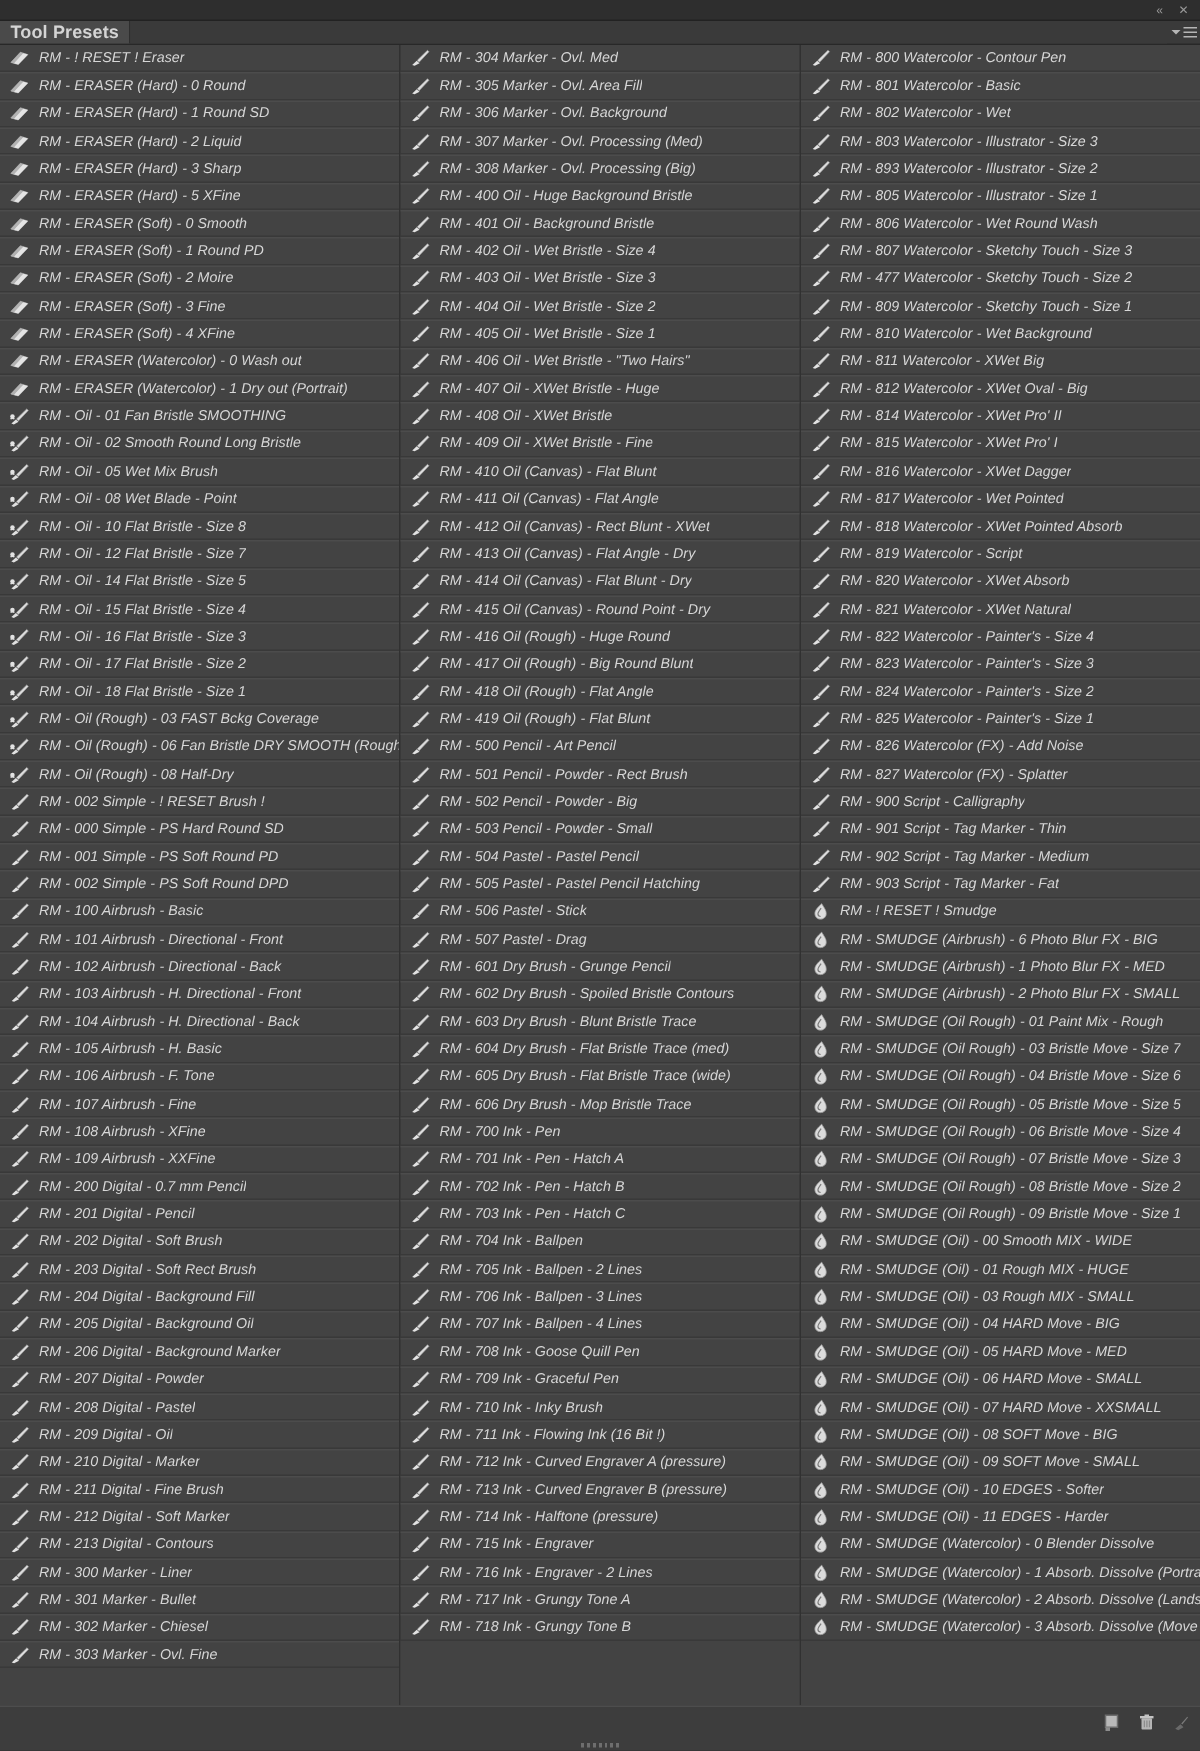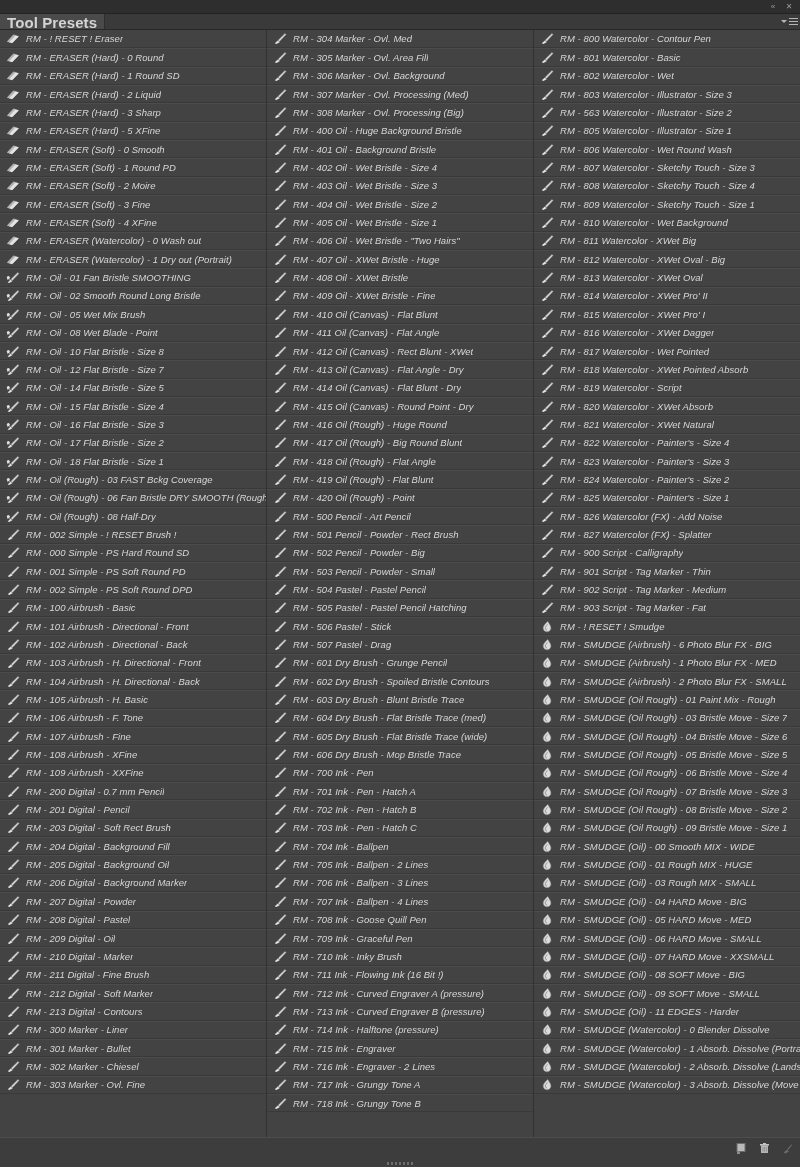--- a/index.html
+++ b/index.html
@@ -42,22 +42,23 @@
     border-bottom: 1px solid #282828;
     display: flex;
     align-items: stretch;
     flex: 0 0 auto;
     position: relative;
   }
   .tab {
     background: #4a4a4a;
     border-right: 1px solid #2e2e2e;
     color: #d4d4d4;
-    font-size: 15px;
+    font-size: 12px;
     display: flex;
+    align-items: center;
     padding: 0 7px 1px 7px;
     letter-spacing: 0.1px;
     font-weight: bold;
   }
   .tabstrip-filler { flex: 1 1 auto; background: #3a3a3a; }
   .panel-menu-btn {
     width: 22px;
     display: flex;
     align-items: center;
     justify-content: center;
@@ -606,20 +607,29 @@
           </span>
           <span class="preset-label">RM - 201 Digital - Pencil</span>
         </div>
         <div class="preset-row">
           <span class="tool-icon">
             <svg width="15" height="13" viewBox="0 0 15 13">
               <path d="M1.8 11.3 L4.8 8.5 L6.7 10.2 L3.4 11.9 Z" fill="#e3e3e3"></path>
               <path d="M5.2 8.2 L12.0 1.5 L13.0 2.5 L6.4 9.5 Z" fill="#dedede" stroke="#9c9c9c" stroke-width="0.45"></path>
             </svg>
           </span>
+          <span class="preset-label">RM - 202 Digital - Soft Brush</span>
+        </div>
+        <div class="preset-row">
+          <span class="tool-icon">
+            <svg width="15" height="13" viewBox="0 0 15 13">
+              <path d="M1.8 11.3 L4.8 8.5 L6.7 10.2 L3.4 11.9 Z" fill="#e3e3e3"></path>
+              <path d="M5.2 8.2 L12.0 1.5 L13.0 2.5 L6.4 9.5 Z" fill="#dedede" stroke="#9c9c9c" stroke-width="0.45"></path>
+            </svg>
+          </span>
           <span class="preset-label">RM - 203 Digital - Soft Rect Brush</span>
         </div>
         <div class="preset-row">
           <span class="tool-icon">
             <svg width="15" height="13" viewBox="0 0 15 13">
               <path d="M1.8 11.3 L4.8 8.5 L6.7 10.2 L3.4 11.9 Z" fill="#e3e3e3"></path>
               <path d="M5.2 8.2 L12.0 1.5 L13.0 2.5 L6.4 9.5 Z" fill="#dedede" stroke="#9c9c9c" stroke-width="0.45"></path>
             </svg>
           </span>
           <span class="preset-label">RM - 204 Digital - Background Fill</span>
@@ -969,29 +979,20 @@
           </span>
           <span class="preset-label">RM - 419 Oil (Rough) - Flat Blunt</span>
         </div>
         <div class="preset-row">
           <span class="tool-icon">
             <svg width="15" height="13" viewBox="0 0 15 13">
               <path d="M1.8 11.3 L4.8 8.5 L6.7 10.2 L3.4 11.9 Z" fill="#e3e3e3"></path>
               <path d="M5.2 8.2 L12.0 1.5 L13.0 2.5 L6.4 9.5 Z" fill="#dedede" stroke="#9c9c9c" stroke-width="0.45"></path>
             </svg>
           </span>
-          <span class="preset-label">RM - 420 Oil (Rough) - Point</span>
-        </div>
-        <div class="preset-row">
-          <span class="tool-icon">
-            <svg width="15" height="13" viewBox="0 0 15 13">
-              <path d="M1.8 11.3 L4.8 8.5 L6.7 10.2 L3.4 11.9 Z" fill="#e3e3e3"></path>
-              <path d="M5.2 8.2 L12.0 1.5 L13.0 2.5 L6.4 9.5 Z" fill="#dedede" stroke="#9c9c9c" stroke-width="0.45"></path>
-            </svg>
-          </span>
           <span class="preset-label">RM - 500 Pencil - Art Pencil</span>
         </div>
         <div class="preset-row">
           <span class="tool-icon">
             <svg width="15" height="13" viewBox="0 0 15 13">
               <path d="M1.8 11.3 L4.8 8.5 L6.7 10.2 L3.4 11.9 Z" fill="#e3e3e3"></path>
               <path d="M5.2 8.2 L12.0 1.5 L13.0 2.5 L6.4 9.5 Z" fill="#dedede" stroke="#9c9c9c" stroke-width="0.45"></path>
             </svg>
           </span>
           <span class="preset-label">RM - 501 Pencil - Powder - Rect Brush</span>
@@ -1314,21 +1315,21 @@
           </span>
           <span class="preset-label">RM - 803 Watercolor - Illustrator - Size 3</span>
         </div>
         <div class="preset-row">
           <span class="tool-icon">
             <svg width="15" height="13" viewBox="0 0 15 13">
               <path d="M1.8 11.3 L4.8 8.5 L6.7 10.2 L3.4 11.9 Z" fill="#e3e3e3"></path>
               <path d="M5.2 8.2 L12.0 1.5 L13.0 2.5 L6.4 9.5 Z" fill="#dedede" stroke="#9c9c9c" stroke-width="0.45"></path>
             </svg>
           </span>
-          <span class="preset-label">RM - 563 Watercolor - Illustrator - Size 2</span>
+          <span class="preset-label">RM - 893 Watercolor - Illustrator - Size 2</span>
         </div>
         <div class="preset-row">
           <span class="tool-icon">
             <svg width="15" height="13" viewBox="0 0 15 13">
               <path d="M1.8 11.3 L4.8 8.5 L6.7 10.2 L3.4 11.9 Z" fill="#e3e3e3"></path>
               <path d="M5.2 8.2 L12.0 1.5 L13.0 2.5 L6.4 9.5 Z" fill="#dedede" stroke="#9c9c9c" stroke-width="0.45"></path>
             </svg>
           </span>
           <span class="preset-label">RM - 805 Watercolor - Illustrator - Size 1</span>
         </div>
@@ -1350,21 +1351,21 @@
           </span>
           <span class="preset-label">RM - 807 Watercolor - Sketchy Touch - Size 3</span>
         </div>
         <div class="preset-row">
           <span class="tool-icon">
             <svg width="15" height="13" viewBox="0 0 15 13">
               <path d="M1.8 11.3 L4.8 8.5 L6.7 10.2 L3.4 11.9 Z" fill="#e3e3e3"></path>
               <path d="M5.2 8.2 L12.0 1.5 L13.0 2.5 L6.4 9.5 Z" fill="#dedede" stroke="#9c9c9c" stroke-width="0.45"></path>
             </svg>
           </span>
-          <span class="preset-label">RM - 808 Watercolor - Sketchy Touch - Size 4</span>
+          <span class="preset-label">RM - 477 Watercolor - Sketchy Touch - Size 2</span>
         </div>
         <div class="preset-row">
           <span class="tool-icon">
             <svg width="15" height="13" viewBox="0 0 15 13">
               <path d="M1.8 11.3 L4.8 8.5 L6.7 10.2 L3.4 11.9 Z" fill="#e3e3e3"></path>
               <path d="M5.2 8.2 L12.0 1.5 L13.0 2.5 L6.4 9.5 Z" fill="#dedede" stroke="#9c9c9c" stroke-width="0.45"></path>
             </svg>
           </span>
           <span class="preset-label">RM - 809 Watercolor - Sketchy Touch - Size 1</span>
         </div>
@@ -1395,29 +1396,20 @@
           </span>
           <span class="preset-label">RM - 812 Watercolor - XWet Oval - Big</span>
         </div>
         <div class="preset-row">
           <span class="tool-icon">
             <svg width="15" height="13" viewBox="0 0 15 13">
               <path d="M1.8 11.3 L4.8 8.5 L6.7 10.2 L3.4 11.9 Z" fill="#e3e3e3"></path>
               <path d="M5.2 8.2 L12.0 1.5 L13.0 2.5 L6.4 9.5 Z" fill="#dedede" stroke="#9c9c9c" stroke-width="0.45"></path>
             </svg>
           </span>
-          <span class="preset-label">RM - 813 Watercolor - XWet Oval</span>
-        </div>
-        <div class="preset-row">
-          <span class="tool-icon">
-            <svg width="15" height="13" viewBox="0 0 15 13">
-              <path d="M1.8 11.3 L4.8 8.5 L6.7 10.2 L3.4 11.9 Z" fill="#e3e3e3"></path>
-              <path d="M5.2 8.2 L12.0 1.5 L13.0 2.5 L6.4 9.5 Z" fill="#dedede" stroke="#9c9c9c" stroke-width="0.45"></path>
-            </svg>
-          </span>
           <span class="preset-label">RM - 814 Watercolor - XWet Pro' II</span>
         </div>
         <div class="preset-row">
           <span class="tool-icon">
             <svg width="15" height="13" viewBox="0 0 15 13">
               <path d="M1.8 11.3 L4.8 8.5 L6.7 10.2 L3.4 11.9 Z" fill="#e3e3e3"></path>
               <path d="M5.2 8.2 L12.0 1.5 L13.0 2.5 L6.4 9.5 Z" fill="#dedede" stroke="#9c9c9c" stroke-width="0.45"></path>
             </svg>
           </span>
           <span class="preset-label">RM - 815 Watercolor - XWet Pro' I</span>
@@ -1747,20 +1739,29 @@
           <span class="preset-label">RM - SMUDGE (Oil) - 08 SOFT Move - BIG</span>
         </div>
         <div class="preset-row">
           <span class="tool-icon">
             <svg width="15" height="13" viewBox="0 0 15 13">
               <path d="M7.8 1.4 C5.0 4.0 3.2 5.8 3.2 8.1 C3.2 10.3 4.9 11.8 7.0 11.8 C9.2 11.8 10.9 10.2 10.9 8.1 C10.9 5.8 9.4 4.2 7.8 1.4 Z" fill="#dcdcdc" stroke="#8e8e8e" stroke-width="0.5"></path>
               <path d="M7.4 4.4 C6.2 6.1 5.3 7.0 5.3 8.2 C5.3 9.3 6.1 10.0 7.1 10.0" fill="none" stroke="#7d7d7d" stroke-width="0.8"></path>
             </svg>
           </span>
           <span class="preset-label">RM - SMUDGE (Oil) - 09 SOFT Move - SMALL</span>
+        </div>
+        <div class="preset-row">
+          <span class="tool-icon">
+            <svg width="15" height="13" viewBox="0 0 15 13">
+              <path d="M7.8 1.4 C5.0 4.0 3.2 5.8 3.2 8.1 C3.2 10.3 4.9 11.8 7.0 11.8 C9.2 11.8 10.9 10.2 10.9 8.1 C10.9 5.8 9.4 4.2 7.8 1.4 Z" fill="#dcdcdc" stroke="#8e8e8e" stroke-width="0.5"></path>
+              <path d="M7.4 4.4 C6.2 6.1 5.3 7.0 5.3 8.2 C5.3 9.3 6.1 10.0 7.1 10.0" fill="none" stroke="#7d7d7d" stroke-width="0.8"></path>
+            </svg>
+          </span>
+          <span class="preset-label">RM - SMUDGE (Oil) - 10 EDGES - Softer</span>
         </div>
         <div class="preset-row">
           <span class="tool-icon">
             <svg width="15" height="13" viewBox="0 0 15 13">
               <path d="M7.8 1.4 C5.0 4.0 3.2 5.8 3.2 8.1 C3.2 10.3 4.9 11.8 7.0 11.8 C9.2 11.8 10.9 10.2 10.9 8.1 C10.9 5.8 9.4 4.2 7.8 1.4 Z" fill="#dcdcdc" stroke="#8e8e8e" stroke-width="0.5"></path>
               <path d="M7.4 4.4 C6.2 6.1 5.3 7.0 5.3 8.2 C5.3 9.3 6.1 10.0 7.1 10.0" fill="none" stroke="#7d7d7d" stroke-width="0.8"></path>
             </svg>
           </span>
           <span class="preset-label">RM - SMUDGE (Oil) - 11 EDGES - Harder</span>
         </div>

